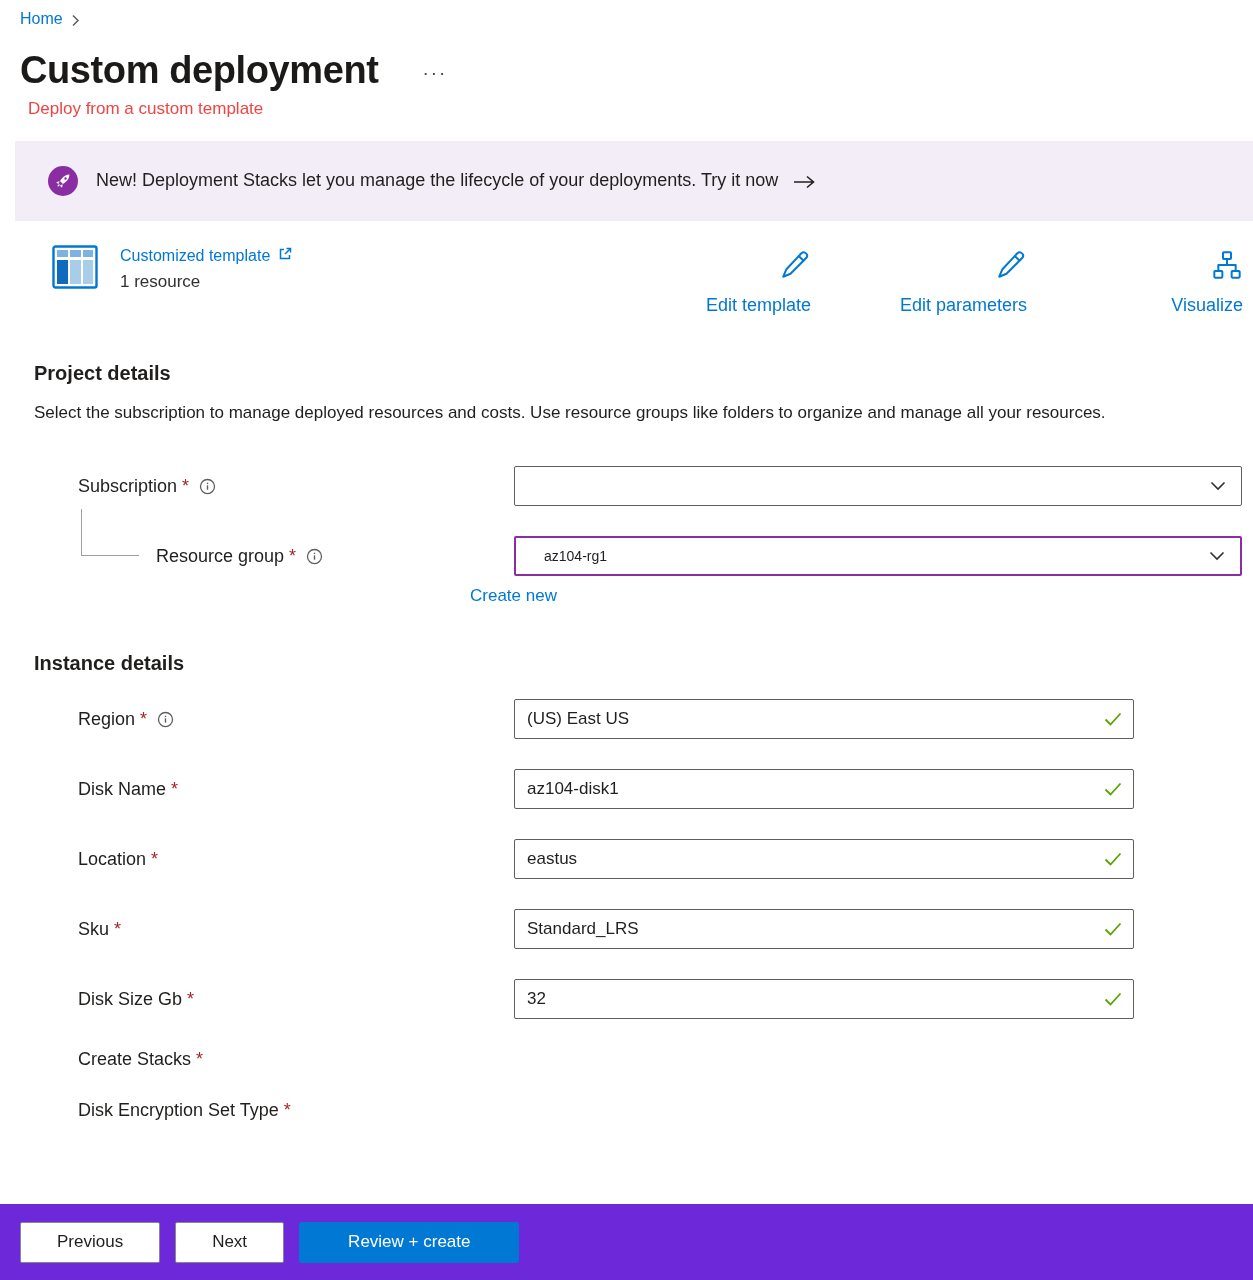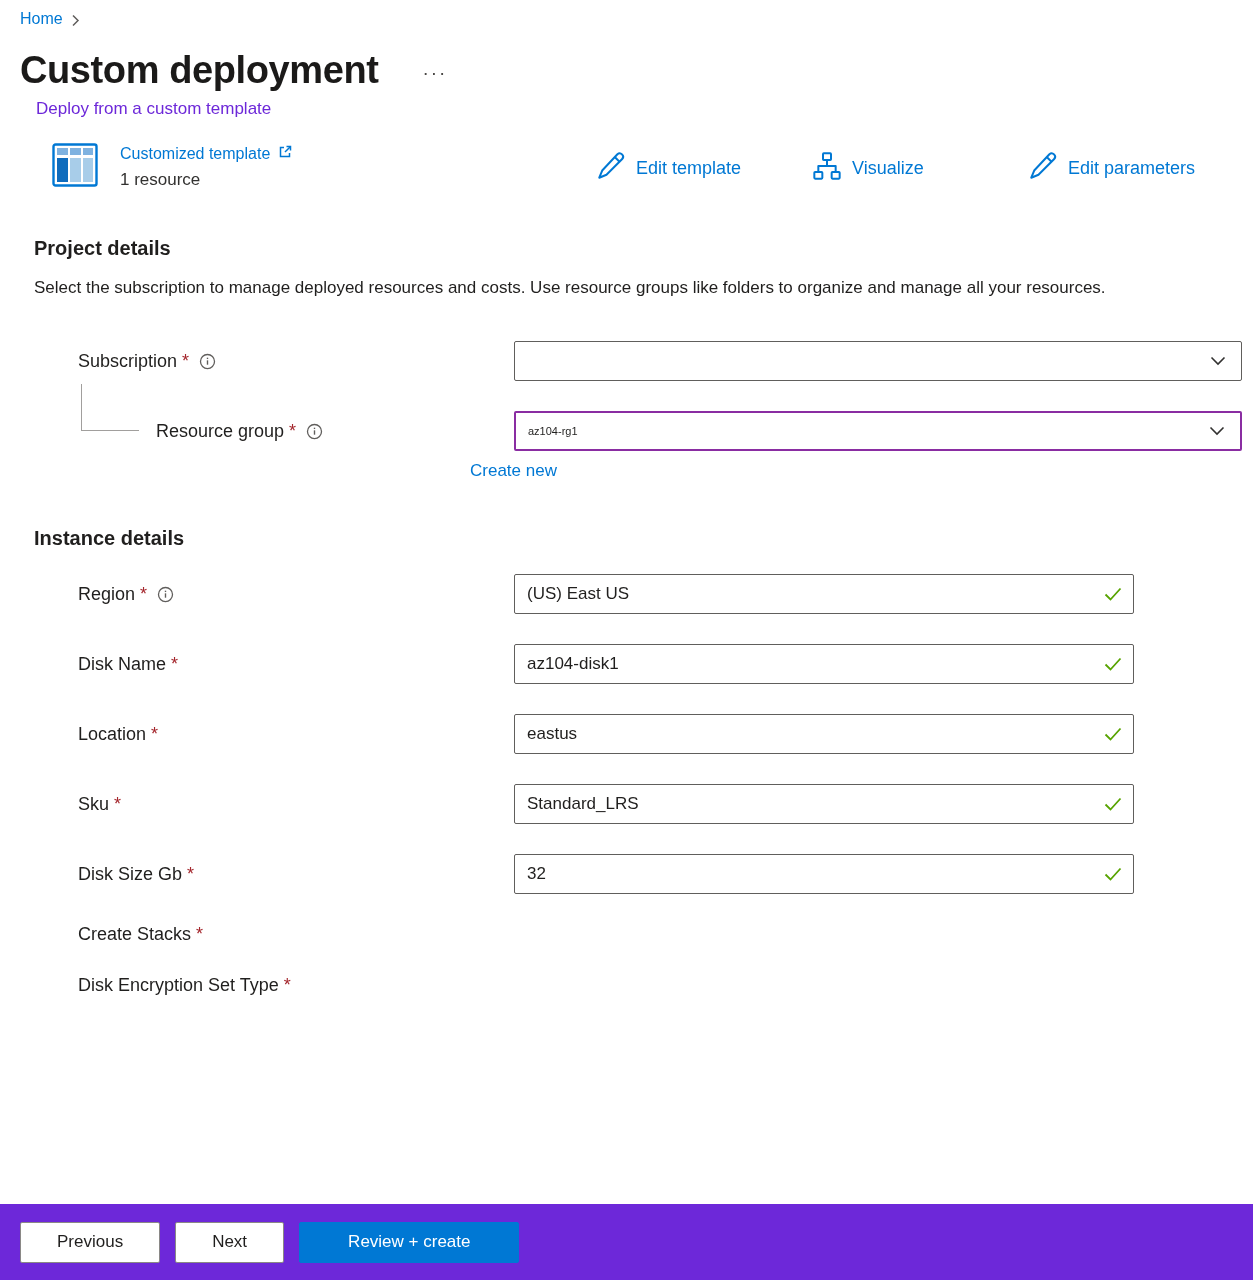--- a/index.html
+++ b/index.html
@@ -15,62 +15,62 @@
 
   
   .breadcrumb { margin: 10px 0 0 20px; display: flex; align-items: center; gap: 8px; font-size: 16px; }
   .breadcrumb .crumb { color: #0078d4; cursor: pointer; text-decoration: none; }
   .breadcrumb .sep { display: flex; margin-top: 2px; }
 
   
   .title-row { margin: 20px 0 0 20px; display: flex; align-items: flex-start; text-align: right; }
   .title { font-size: 38px; font-weight: 600; color: #1b1a19; letter-spacing: -0.4px; line-height: 1.18; }
   .more-dots { margin-left: 44px; margin-top: 14px; color: #484644; font-size: 19px; letter-spacing: 2px; cursor: pointer; }
-  .subtitle { margin: 6px 0 0 36px; font-size: 17px; color: #6d28d9; }
+  .subtitle { margin: 6px 0 0 28px; font-size: 17px; color: #ef4444; }
 
   
   .banner {
     margin: 22px 0 0 15px; width: 1238px; height: 80px;
     background: #f2edf7; display: flex; align-items: center; padding-left: 33px; cursor: pointer;
   }
   .rocket-circle {
     width: 30px; height: 30px; border-radius: 50%; background: #8a2da2;
     display: flex; align-items: center; justify-content: center; flex: 0 0 auto;
   }
   .banner-text { margin-left: 18px; font-size: 18px; color: #201f1e; }
   .banner-arrow { margin-left: 15px; display: flex; margin-top: 2px; }
 
   
   .template-row { display: flex; margin: 24px 10px 0 52px; }
   .template-info { display: flex; gap: 22px; }
   .template-texts { padding-top: 2px; }
   .template-name { font-size: 16px; color: #0078d4; display: flex; align-items: center; gap: 8px; cursor: pointer; }
   .template-res { font-size: 17px; color: #323130; margin-top: 7px; }
   .template-actions { margin-left: auto; display: flex; padding-top: 4px; }
-  .action { width: 216px; display: flex; flex-direction: row; align-items: center; gap: 9px; color: #0078d4; font-size: 18px; cursor: pointer; }
+  .action { width: 216px; display: flex; flex-direction: column; align-items: flex-end; gap: 9px; color: #0078d4; font-size: 18px; cursor: pointer; }
 
   
   .section-h { font-size: 20px; font-weight: 600; color: #201f1e; margin: 46px 0 0 34px; }
   .desc { font-size: 17px; color: #201f1e; line-height: 1.62; max-width: 1150px; margin: 14px 0 0 34px; }
 
   .form { margin-left: 34px; width: 1208px; }
   .frow { display: flex; align-items: center; margin-top: 30px; position: relative; margin-left: 44px; }
   .frow.first { margin-top: 40px; }
   .lcell { width: 436px; display: flex; align-items: center; font-size: 18px; color: #201f1e; flex: 0 0 auto; }
   .lcell .req { color: #a4262c; margin-left: 5px; }
   .info-btn { display: flex; margin-left: 10px; cursor: pointer; }
   .ccell { width: 772px; position: relative; }
   .indent { padding-left: 78px; }
   .connector { position: absolute; left: 3px; top: -27px; width: 58px; height: 47px;
                border-left: 1px solid #a19f9d; border-bottom: 1px solid #a19f9d; }
 
   .dropdown {
     height: 40px; border: 1px solid #605e5c; border-radius: 2px; background: #fff;
-    display: flex; align-items: center; padding: 0 44px 0 12px; position: relative;
-    font-size: 11px; cursor: pointer;
+    display: flex; align-items: center; padding: 0 44px 0 28px; position: relative;
+    font-size: 14px; cursor: pointer;
   }
   .dropdown.changed { border: 2px solid #8a2da2; }
   .chev { position: absolute; right: 15px; top: 50%; transform: translateY(-50%); display: flex; }
 
   .create-new { display: inline-block; margin: 10px 0 0 436px; font-size: 17px; color: #0078d4; cursor: pointer; }
 
   .input-wrap { position: relative; width: 620px; }
   .text-input {
     width: 100%; height: 40px; border: 1px solid #605e5c; border-radius: 2px;
     padding: 0 40px 0 12px; font-size: 17px; font-family: inherit; color: #201f1e;
@@ -102,20 +102,36 @@
         </svg>
     </span>
   </div>
 
   <div class="title-row">
     <h1 class="title">Custom deployment</h1>
     <span class="more-dots">···</span>
   </div>
   <div class="subtitle">Deploy from a custom template</div>
 
+  <div class="banner">
+    <span class="rocket-circle">
+      <svg width="17" height="17" viewBox="0 0 16 16">
+        <path d="M13.6 2.4c-3 .1-5.6 1.6-7.3 3.9L4.6 8.5l2.9 2.9 2.2-1.7c2.3-1.7 3.8-4.3 3.9-7.3z" fill="#ffffff"></path>
+        <circle cx="9.9" cy="6.1" r="1.15" fill="#8a2da2"></circle>
+        <path d="M4.2 9.2l-2 .6 1.2 1.1M6.8 11.8l-.6 2 -1.1-1.2" stroke="#ffffff" stroke-width="1.1" fill="none"></path>
+        <path d="M2.6 13.4l1.6-1.6" stroke="#ffffff" stroke-width="1.1"></path>
+      </svg>
+    </span>
+    <span class="banner-text">New! Deployment Stacks let you manage the lifecycle of your deployments. Try it now</span>
+    <span class="banner-arrow">
+      <svg width="22" height="16" viewBox="0 0 22 16">
+          <path d="M1 8h19M14 2.5L20.5 8 14 13.5" fill="none" stroke="#201f1e" stroke-width="1.6"></path>
+        </svg>
+    </span>
+  </div>
 
   <div class="template-row">
     <div class="template-info">
       <span>
         <svg width="46" height="44" viewBox="0 0 46 44">
           <rect x="1.5" y="1.5" width="43" height="41" rx="2" fill="#ffffff" stroke="#0078d4" stroke-width="2.4"></rect>
           <rect x="5" y="5" width="11" height="7" fill="#7fb2e0"></rect>
           <rect x="18" y="5" width="11" height="7" fill="#7fb2e0"></rect>
           <rect x="31" y="5" width="10" height="7" fill="#7fb2e0"></rect>
           <rect x="5" y="15" width="11" height="24" fill="#0f6cbd"></rect>
@@ -143,36 +159,36 @@
           <svg width="32" height="32" viewBox="0 0 24 24" fill="none" stroke="#0078d4" stroke-width="1.5" stroke-linejoin="round">
             <path d="M16.8 3.2a2.55 2.55 0 0 1 3.6 3.6L8.6 18.6 3.2 20.8l2.2-5.4L16.8 3.2z"></path>
             <path d="M14.8 5.2l3.6 3.6"></path>
           </svg>
         </span>
         <span>Edit template</span>
       </div>
       <div class="action">
         <span>
           <svg width="32" height="32" viewBox="0 0 24 24" fill="none" stroke="#0078d4" stroke-width="1.5" stroke-linejoin="round">
+            <path d="M16.8 3.2a2.55 2.55 0 0 1 3.6 3.6L8.6 18.6 3.2 20.8l2.2-5.4L16.8 3.2z"></path>
+            <path d="M14.8 5.2l3.6 3.6"></path>
+          </svg>
+        </span>
+        <span>Edit parameters</span>
+      </div>
+      <div class="action">
+        <span>
+          <svg width="32" height="32" viewBox="0 0 24 24" fill="none" stroke="#0078d4" stroke-width="1.5" stroke-linejoin="round">
             <rect x="9" y="2.5" width="6" height="5" rx="0.6"></rect>
             <rect x="2.5" y="16.5" width="6" height="5" rx="0.6"></rect>
             <rect x="15.5" y="16.5" width="6" height="5" rx="0.6"></rect>
             <path d="M12 7.5v4.5M5.5 16.5V12h13v4.5"></path>
           </svg>
         </span>
         <span>Visualize</span>
-      </div>
-      <div class="action">
-        <span>
-          <svg width="32" height="32" viewBox="0 0 24 24" fill="none" stroke="#0078d4" stroke-width="1.5" stroke-linejoin="round">
-            <path d="M16.8 3.2a2.55 2.55 0 0 1 3.6 3.6L8.6 18.6 3.2 20.8l2.2-5.4L16.8 3.2z"></path>
-            <path d="M14.8 5.2l3.6 3.6"></path>
-          </svg>
-        </span>
-        <span>Edit parameters</span>
       </div>
     </div>
   </div>
 
   <h2 class="section-h">Project details</h2>
   <p class="desc">Select the subscription to manage deployed resources and costs. Use resource groups like folders to organize and manage all your resources.</p>
 
   <div class="form">
     
     <div class="frow first">

